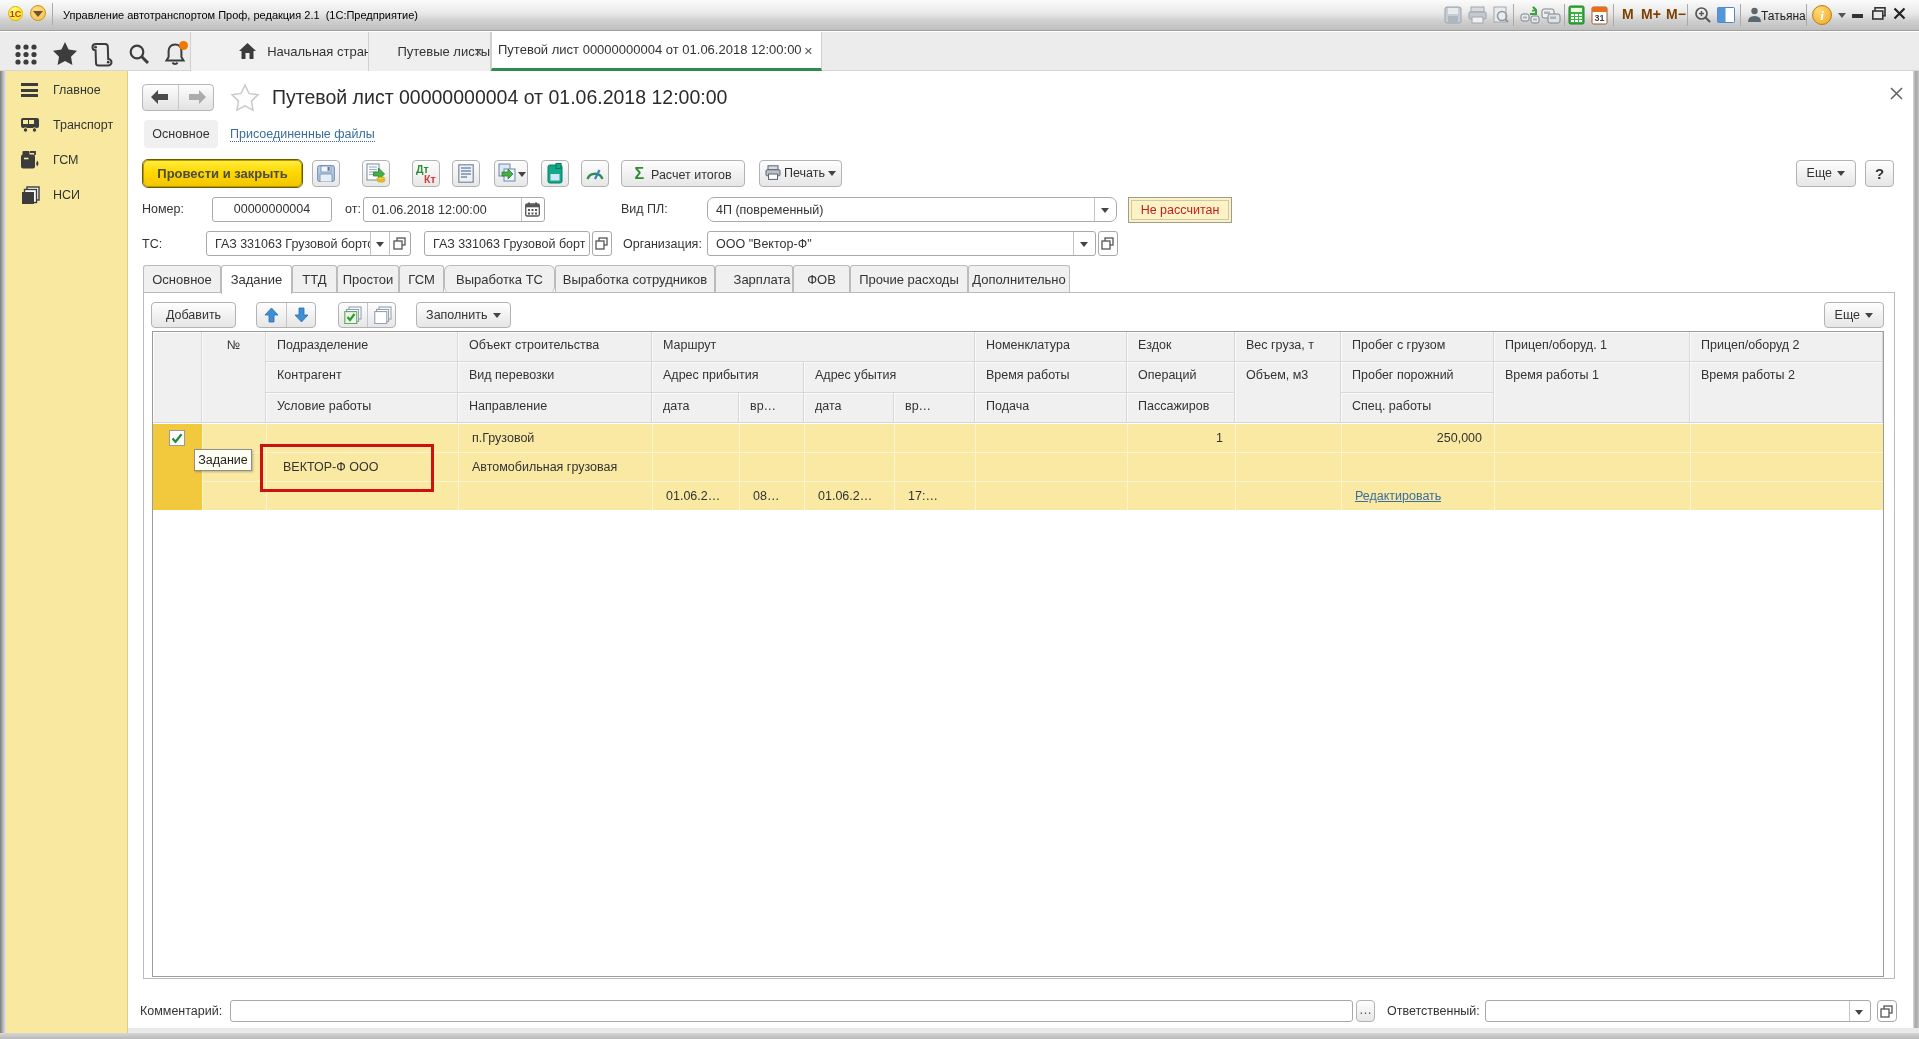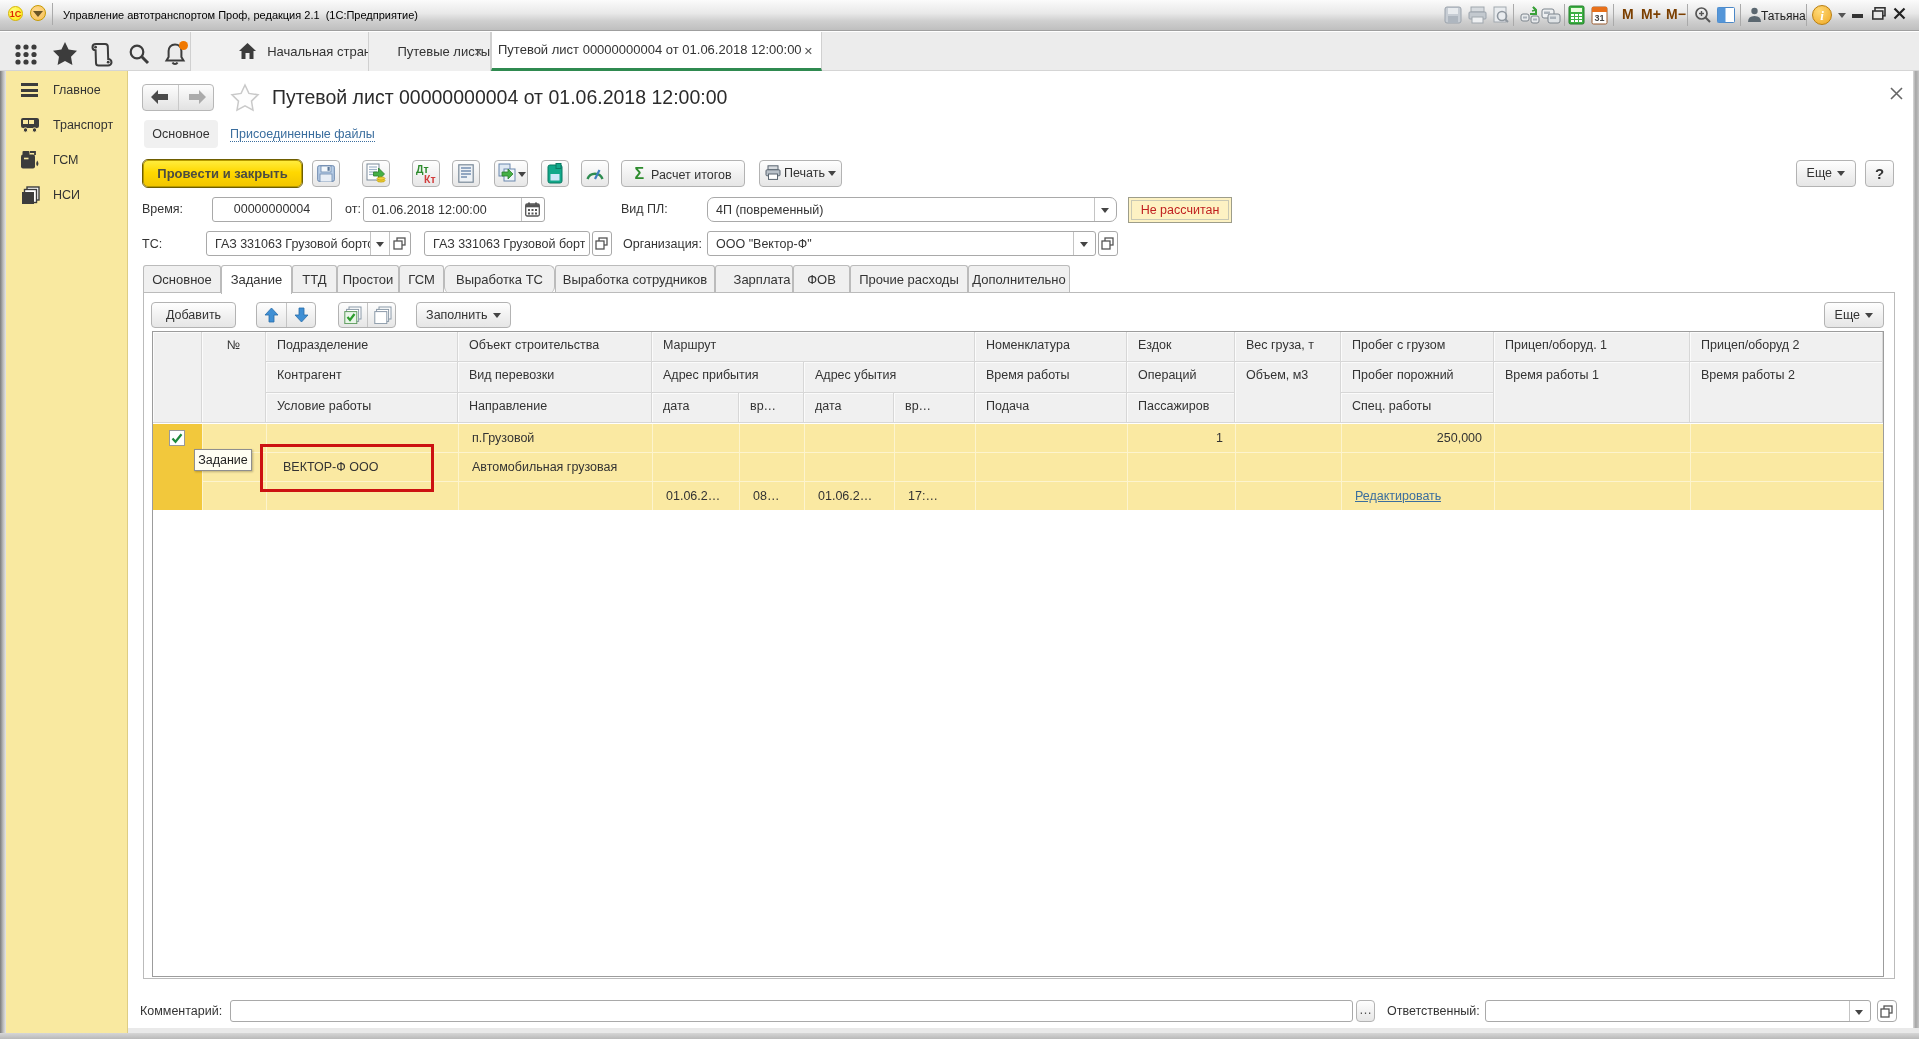--- a/index.html
+++ b/index.html
@@ -265,21 +265,21 @@
   </svg>
 <div class="btn" style="left:621px;top:160px;width:124px;height:27px;line-height:25px;"><span style="color:#2d8c2d;font-weight:bold;font-size:16px;">Σ</span>&nbsp; Расчет итогов</div>
 <div class="btn" style="left:759px;top:160px;width:83px;height:27px;line-height:25px;font-size:12.5px;"><svg style="vertical-align:-3px;margin-right:3px;" width="16" height="15" viewBox="0 0 16 15">
       <rect x="3" y="0.8" width="10" height="4" fill="#d7dbdf" stroke="#5a6570"></rect>
       <rect x="1" y="4.8" width="14" height="6" rx="1" fill="#b9c1c9" stroke="#5a6570"></rect>
       <rect x="3.5" y="9" width="9" height="5.4" fill="#fff" stroke="#5a6570"></rect>
     </svg>Печать<span class="caret" style="margin-left:3px;"></span></div>
 <div class="btn" style="left:1796px;top:160px;width:60px;height:27px;line-height:25px;">Еще <span class="caret" style="margin-left:2px;"></span></div>
 <div class="btn" style="left:1865px;top:160px;width:29px;height:27px;line-height:25px;font-weight:bold;font-size:15px;">?</div>
 
-<div class="lbl" style="left:142px;top:202px;">Время:</div>
+<div class="lbl" style="left:142px;top:202px;">Номер:</div>
 <div class="inp" style="left:212px;top:197px;width:120px;height:25px;text-align:center;line-height:23px;">00000000004</div>
 <div class="lbl" style="left:345px;top:202px;">от:</div>
 <div class="inp" style="left:363px;top:197px;width:182px;height:25px;">
   <span style="position:absolute;left:8px;top:2px;line-height:21px;">01.06.2018 12:00:00</span>
   <span style="position:absolute;right:22px;top:0;width:1px;height:23px;background:#c4c4c4;"></span>
   <svg style="position:absolute;right:4px;top:4px;" width="15" height="15" viewBox="0 0 15 15">
       <rect x="0.7" y="2" width="13.6" height="12" rx="1.5" fill="#fff" stroke="#555" stroke-width="1.3"></rect>
       <rect x="1" y="2.3" width="13" height="3" fill="#555"></rect>
       <rect x="3" y="0.5" width="2" height="3" fill="#555"></rect>
       <rect x="10" y="0.5" width="2" height="3" fill="#555"></rect>

